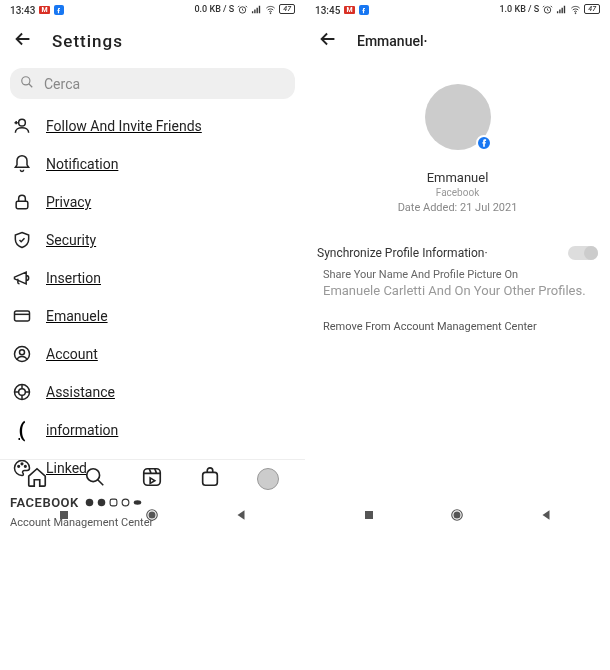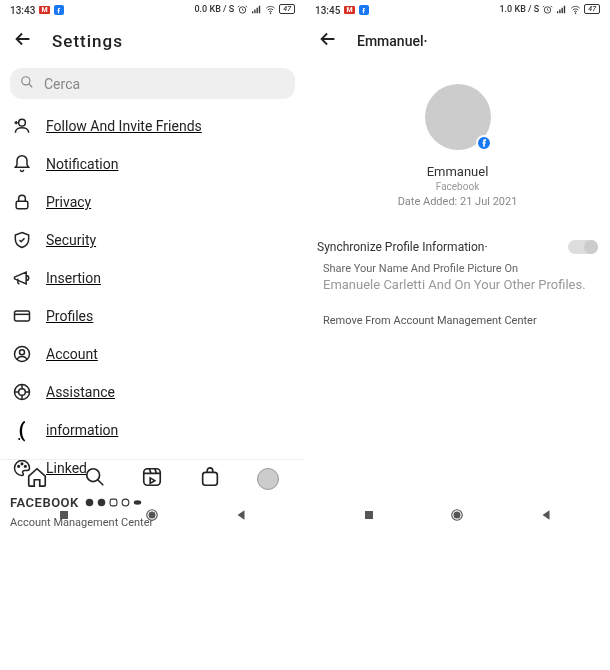--- a/index.html
+++ b/index.html
@@ -43,21 +43,21 @@
 
 .sys-nav { position: absolute; bottom: 0; left: 0; right: 0; display: flex; justify-content: space-around; align-items: center; padding: 8px 20px 10px 20px; }
 .sys-nav span { width: 14px; height: 14px; display: flex; align-items: center; justify-content: center; }
 
 
 .profile-section { text-align: center; padding: 20px 0 8px 0; }
 .avatar-wrap { position: relative; display: inline-block; }
 .avatar { width: 66px; height: 66px; border-radius: 50%; background: #ccc; }
 .fb-dot { position: absolute; bottom: -1px; right: -1px; width: 16px; height: 16px; border-radius: 50%; background: #1877f2; display: flex; align-items: center; justify-content: center; border: 2px solid #fff; }
 .fb-dot svg { width: 10px; height: 10px; }
-.prof-name { font-size: 13px; color: #333; margin-top: 10px; }
+.prof-name { font-size: 13px; color: #333; margin-top: 16px; }
 .prof-sub { font-size: 10px; color: #999; margin-top: 2px; }
 .prof-date { font-size: 11px; color: #888; margin-top: 3px; }
 
 .sync-row { display: flex; justify-content: space-between; align-items: center; padding: 10px 12px 4px 12px; border-top: 0px solid #eee; margin-top: 14px; gap: 14px; }
 .sync-label { font-size: 12px; color: #333; }
 .toggle { width: 30px; height: 14px; background: #ddd; border-radius: 7px; position: relative; }
 .toggle::after { content: ''; width: 14px; height: 14px; background: #ccc; border-radius: 50%; position: absolute; right: 0; top: 0; }
 
 .share-section { padding: 4px 18px; }
 .share-title { font-size: 11px; color: #666; }
@@ -157,21 +157,21 @@
         </span>
       <span class="menu-label">Insertion</span>
     </div>
     <div class="menu-item">
       <span class="menu-icon">
           <svg viewBox="0 0 24 24" fill="none" stroke="#222" stroke-width="1.8">
             <rect x="3" y="6" width="18" height="12" rx="2"></rect>
             <path d="M3 10h18"></path>
           </svg>
         </span>
-      <span class="menu-label">Profiles</span>
+      <span class="menu-label">Emanuele</span>
     </div>
     <div class="menu-item">
       <span class="menu-icon">
           <svg viewBox="0 0 24 24" fill="none" stroke="#222" stroke-width="1.8">
             <circle cx="12" cy="12" r="9"></circle>
             <circle cx="12" cy="10" r="3"></circle>
             <path d="M6 19c1-3 4-4 6-4s5 1 6 4"></path>
           </svg>
         </span>
       <span class="menu-label">Account</span>

